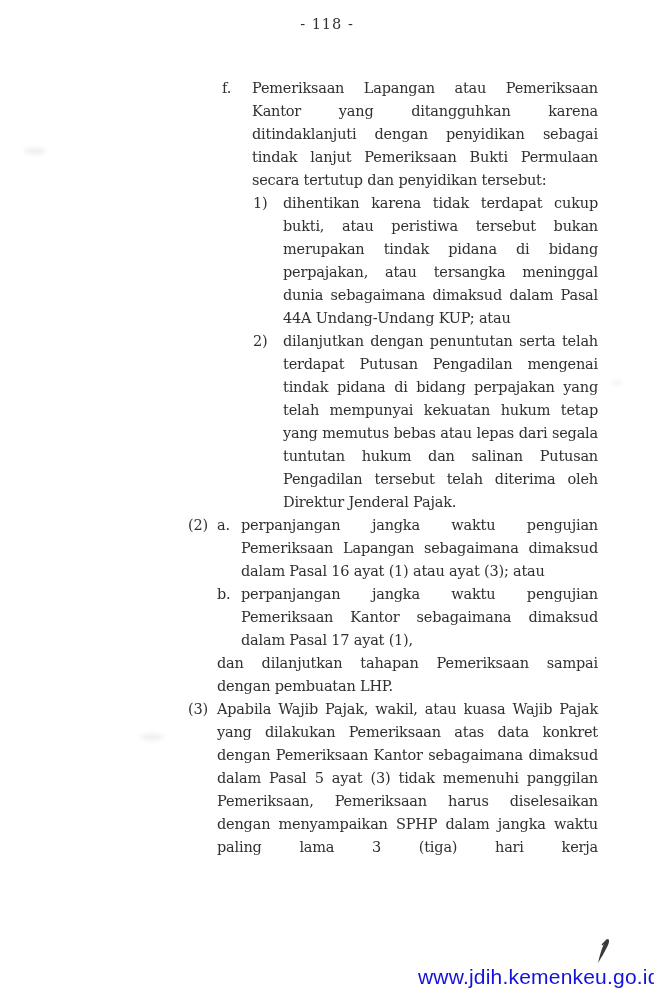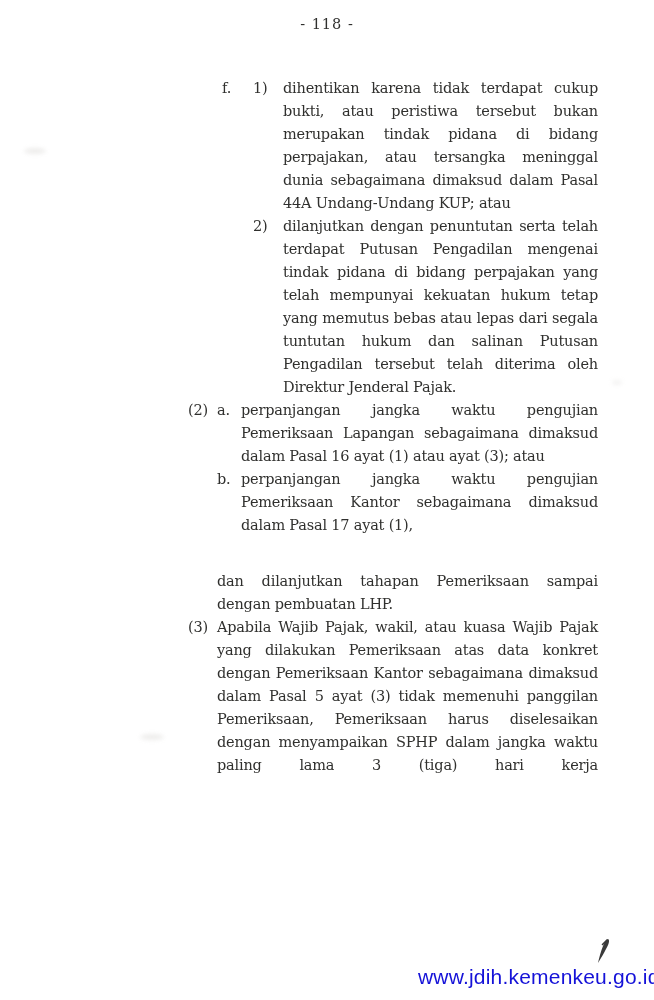--- a/index.html
+++ b/index.html
@@ -30,21 +30,21 @@
   .block{position:relative;margin:0;}
   .marker{position:absolute;top:0;}
   .b-f      {padding-left:64px;}
   .b-f    .marker{left:34px;}
   .b-num    {padding-left:95px;}
   .b-num  .marker{left:65px;}
   .b-ayat   {padding-left:29px;}
   .b-ayat .marker{left:0;}
   .b-letter {padding-left:53px;}
   .b-letter .marker{left:29px;}
-  .b-cont   {padding-left:29px;margin-top:33px;}
+  .b-cont   {padding-left:29px;}
   .justify-last{text-align-last:justify;}
   .footer-url{
     position:absolute;
     left:418px;top:965px;
     font-family:"Liberation Sans", sans-serif;
     font-size:21px;
     color:#1512d8;
     text-decoration:none;
     letter-spacing:0.2px;
   }
@@ -62,20 +62,21 @@
   <div class="smudge s1"></div>
   <div class="smudge s2"></div>
   <div class="smudge s3"></div>
 
   <div class="page-number">- 118 -</div>
 
   <div class="content">
 
     <div class="block b-f">
       <span class="marker">f.</span>
+      <span>Pemeriksaan Lapangan atau Pemeriksaan Kantor yang ditangguhkan karena ditindaklanjuti dengan penyidikan sebagai tindak lanjut Pemeriksaan Bukti Permulaan secara tertutup dan penyidikan tersebut:</span>
     </div>
 
     <div class="block b-num">
       <span class="marker">1)</span>
       <span>dihentikan karena tidak terdapat cukup bukti, atau peristiwa tersebut bukan merupakan tindak pidana di bidang perpajakan, atau tersangka meninggal dunia sebagaimana dimaksud dalam Pasal 44A Undang-Undang KUP; atau</span>
     </div>
 
     <div class="block b-num">
       <span class="marker">2)</span>
       <span>dilanjutkan dengan penuntutan serta telah terdapat Putusan Pengadilan mengenai tindak pidana di bidang perpajakan yang telah mempunyai kekuatan hukum tetap yang memutus bebas atau lepas dari segala tuntutan hukum dan salinan Putusan Pengadilan tersebut telah diterima oleh Direktur Jenderal Pajak.</span>

